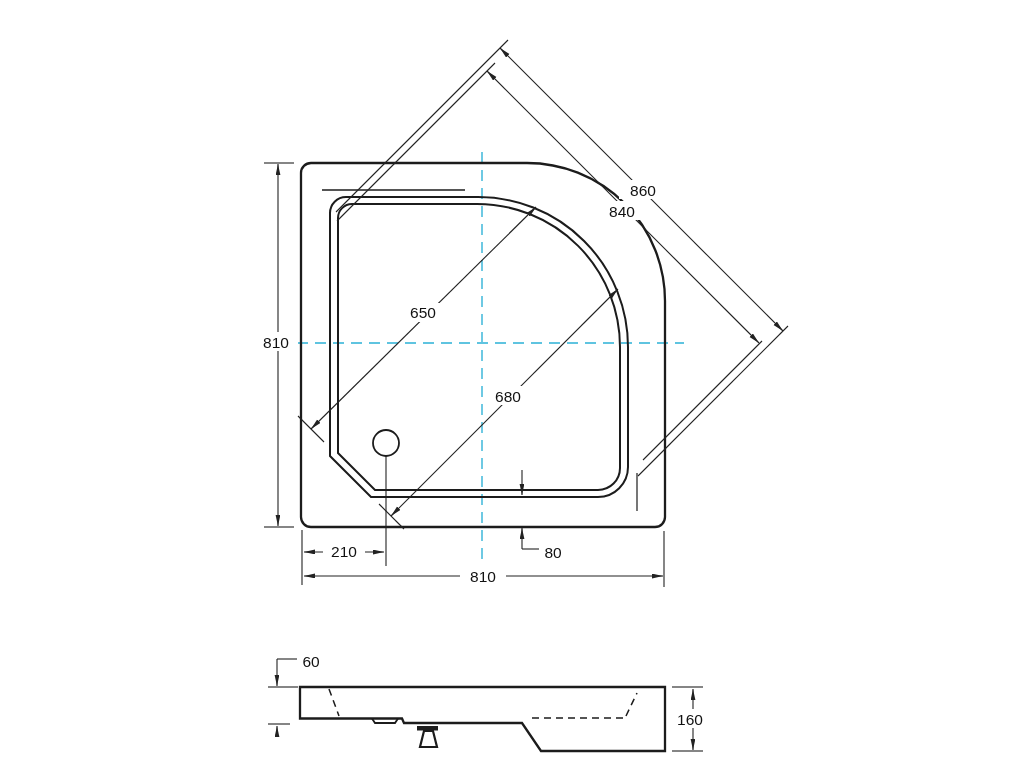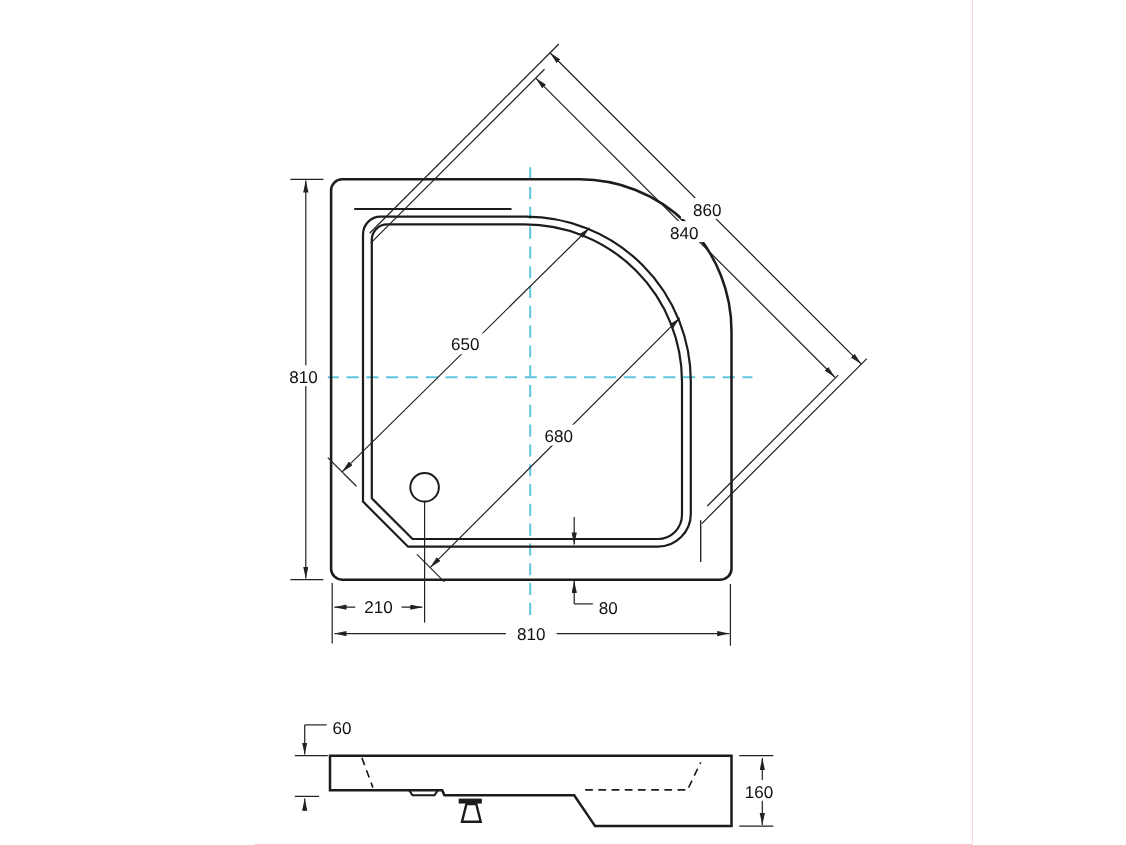--- a/index.html
+++ b/index.html
@@ -1,16 +1,16 @@
 <!DOCTYPE html>
 <html><head>
 <meta charset="utf-8">
 <style>
   html,body{margin:0;padding:0;background:#ffffff;}
-  .page{width:884px;height:768px;background:#ec4899;position:relative;overflow:hidden;
+  .page{width:884px;height:768px;background:#86efac;position:relative;overflow:hidden;
         font-family:"Liberation Sans", sans-serif;}
   svg text{font-family:"Liberation Sans", sans-serif;font-size:15.5px;fill:#111;}
 </style>
 </head>
 <body>
 
 <div class="page">
 <svg width="1024" height="768" viewBox="0 0 1024 768">
   <defs>
     <marker id="arr" markerUnits="userSpaceOnUse" markerWidth="12" markerHeight="6" refX="11" refY="2.4" orient="auto-start-reverse">

